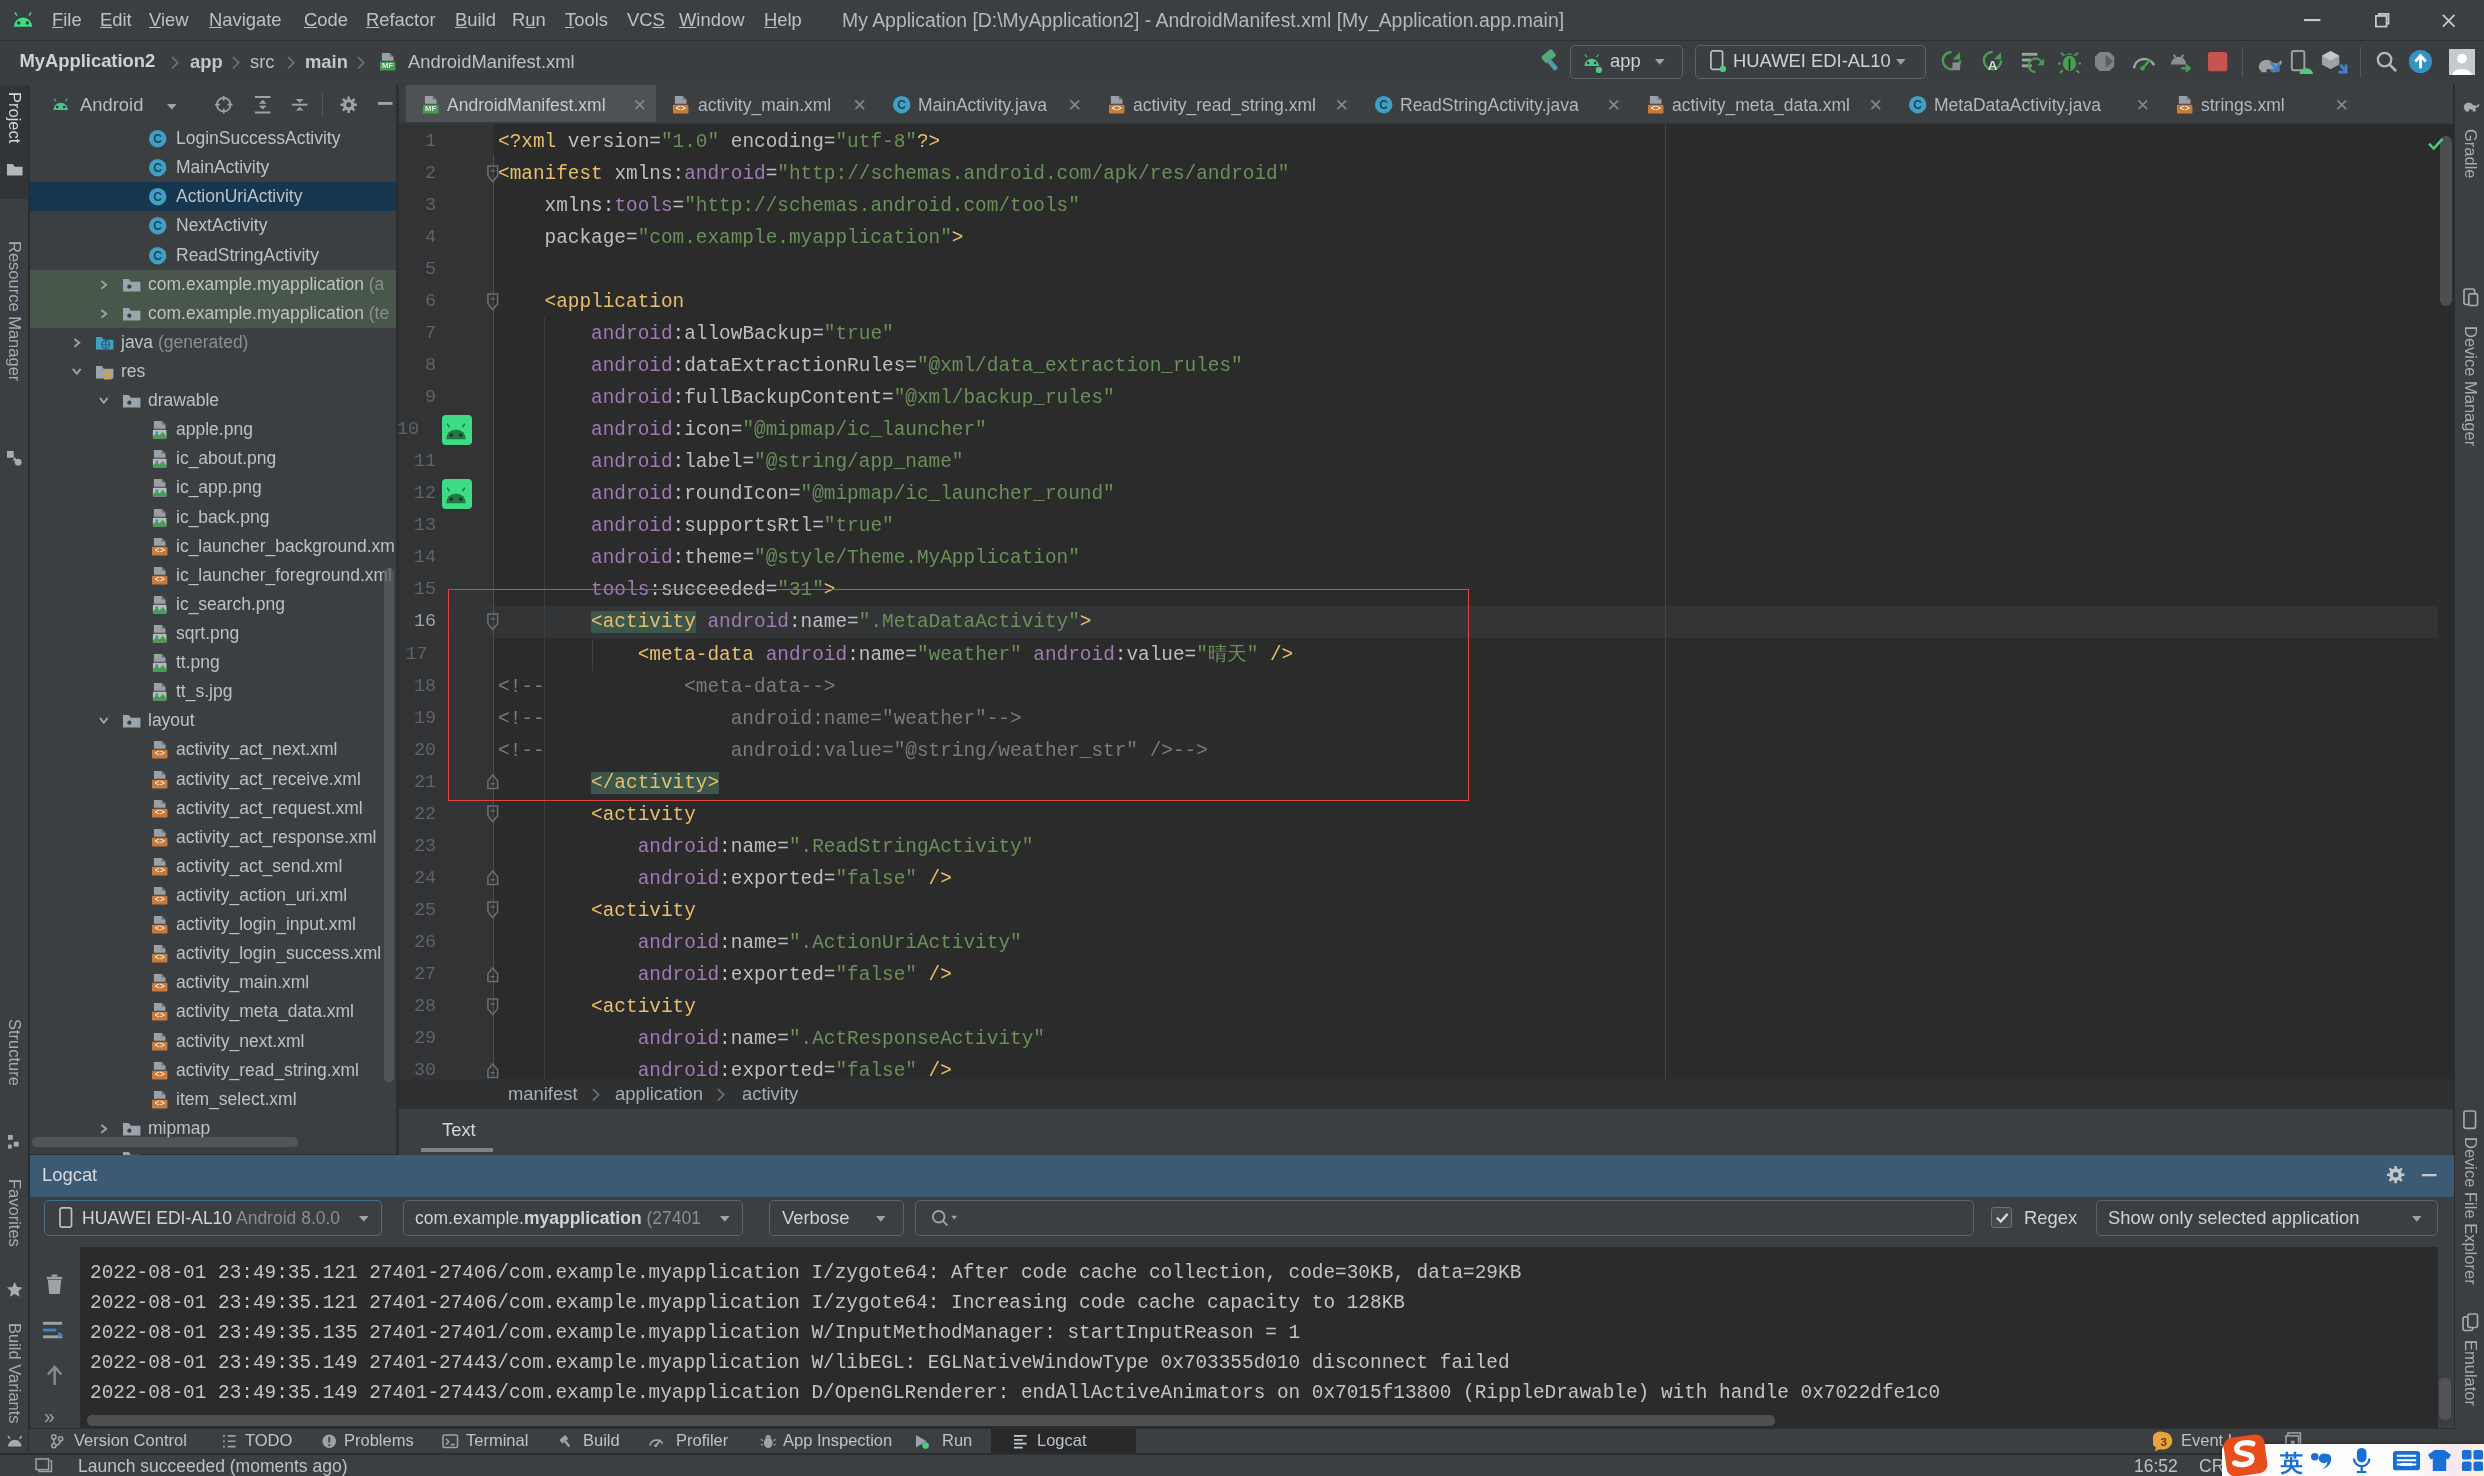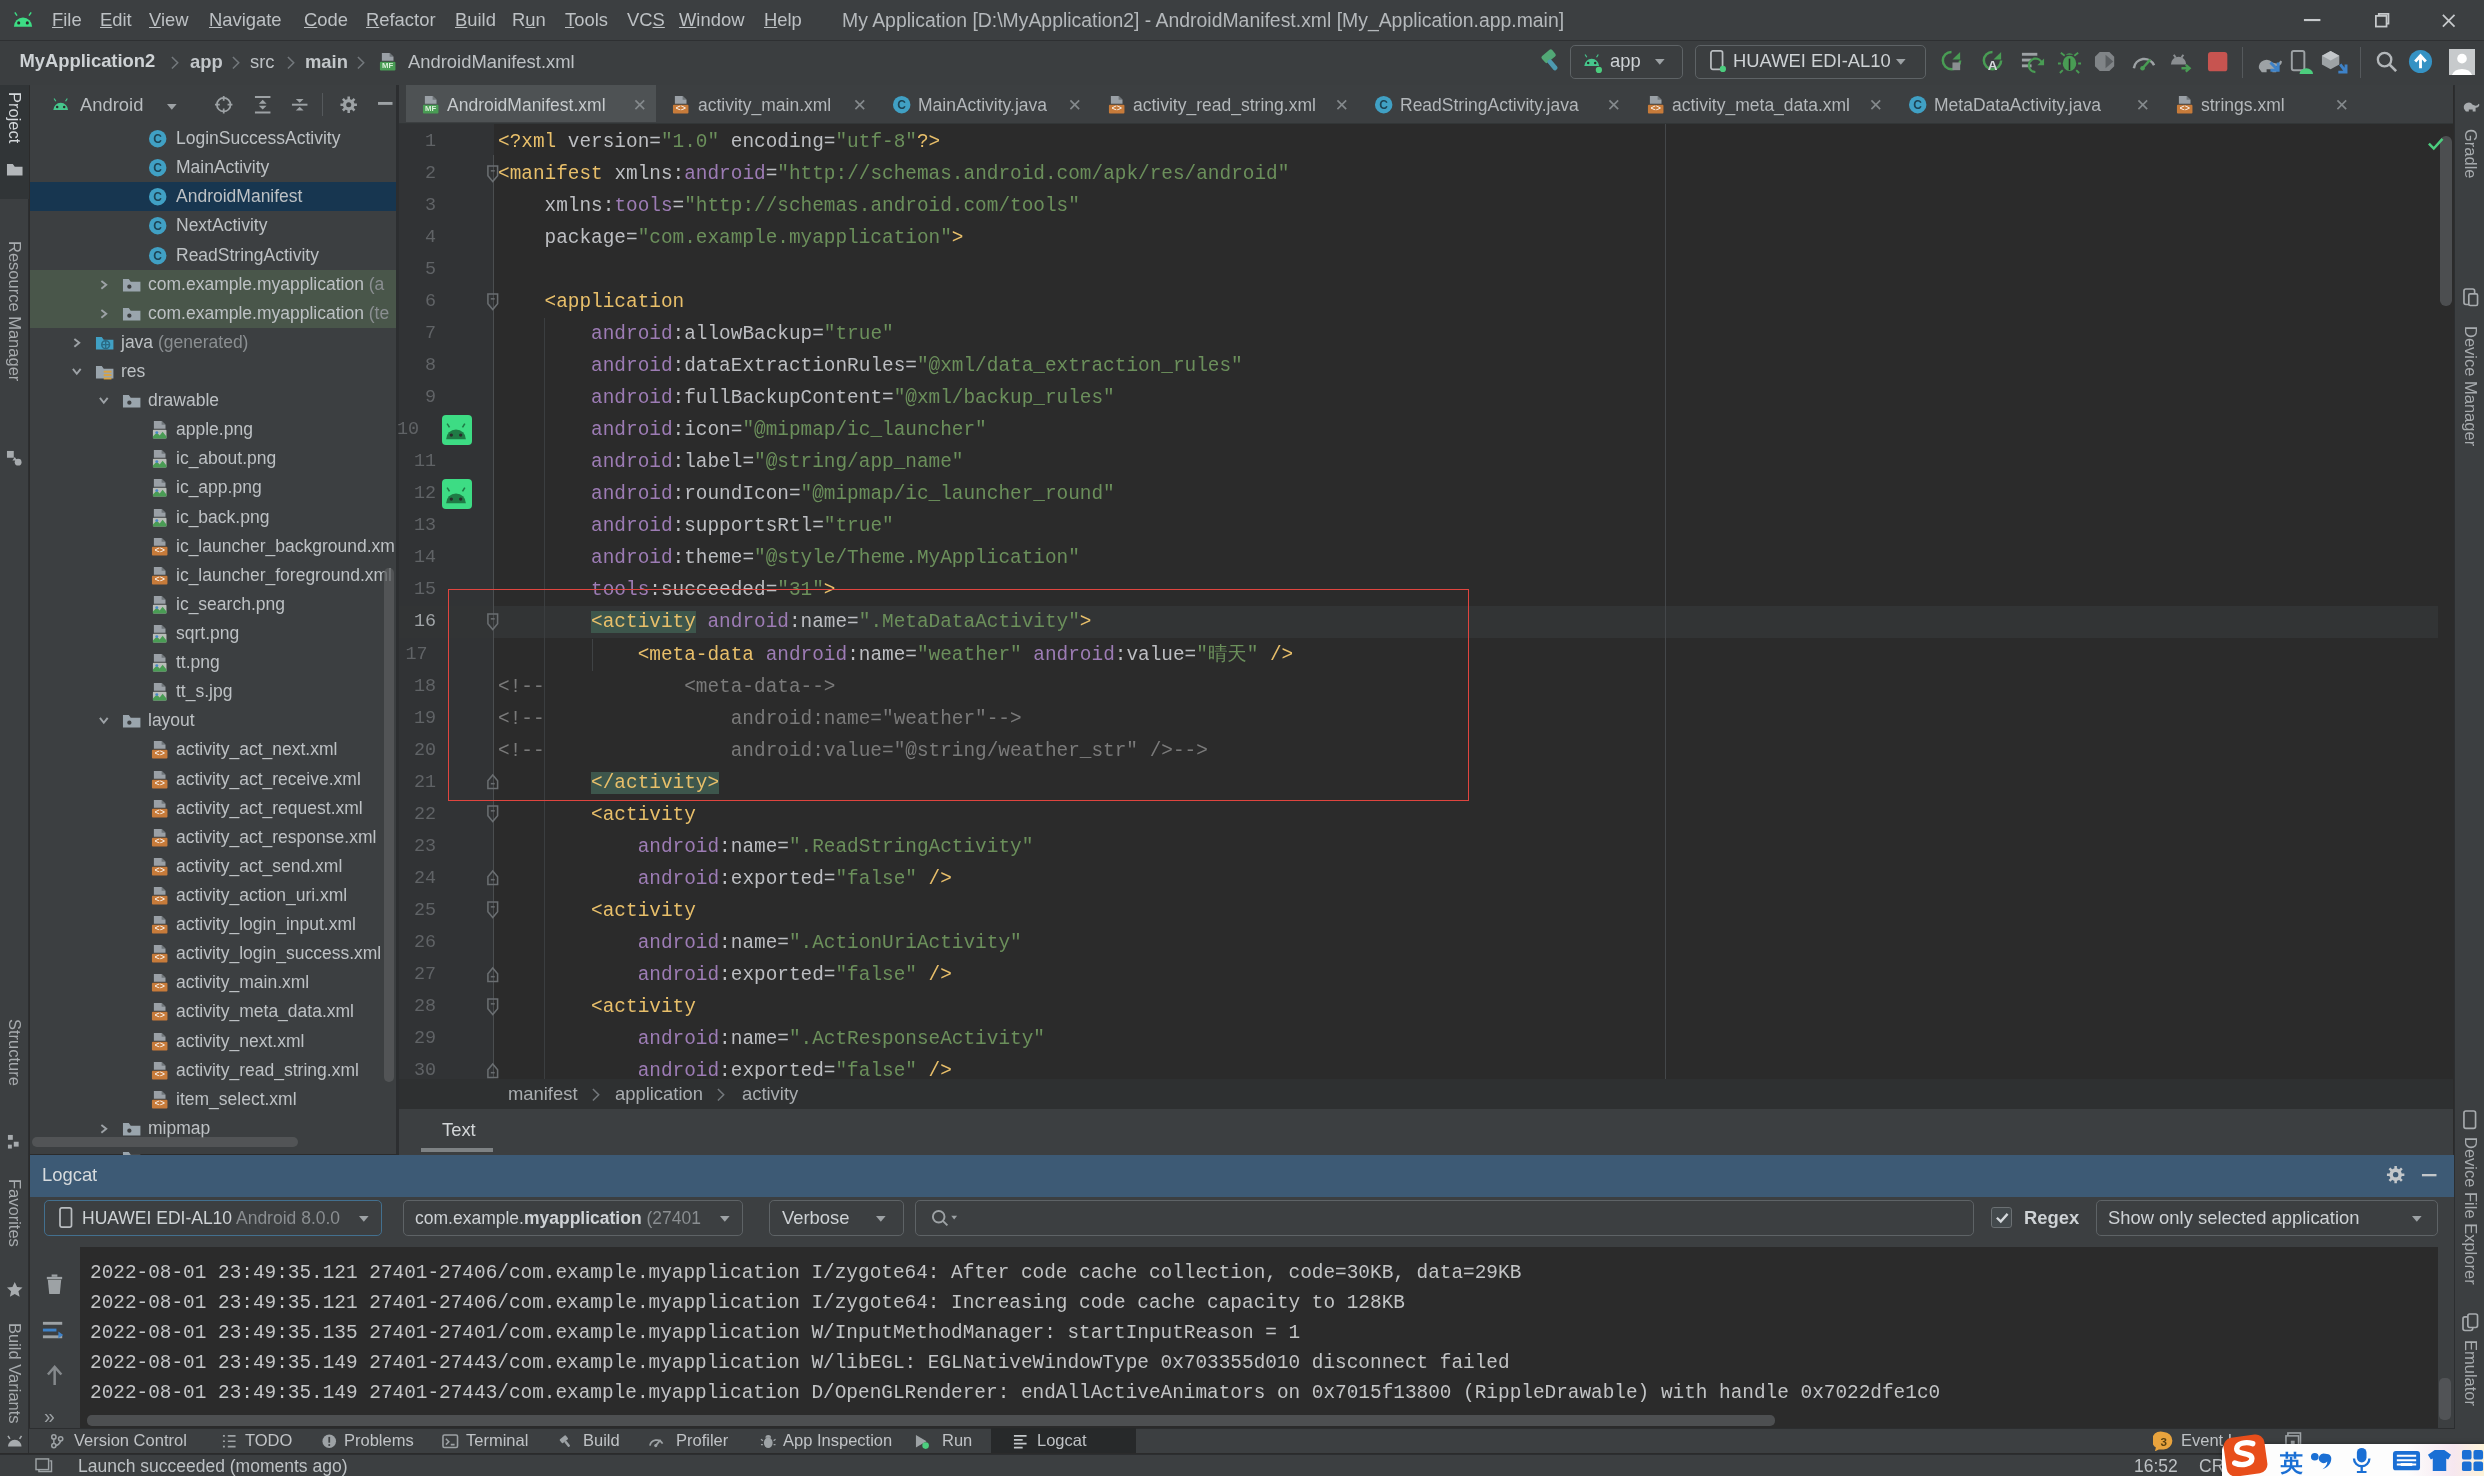--- a/index.html
+++ b/index.html
@@ -254,21 +254,21 @@
 <div class="ab ui" style="left:176px;top:128px;font-size:17.5px;color:#bdc1c4;font-weight:400;">LoginSuccessActivity</div>
 <svg class="ab" style="left:148px;top:158px;" width="19.4" height="19.4" viewBox="0 0 20 20">
     <circle cx="10.0" cy="10.0" r="9.0" fill="#40a0c4"></circle>
 <text x="10.0" y="14.399999999999999" font-size="12.4" fill="#1d4354" text-anchor="middle" font-family="Liberation Sans" font-weight="bold">C</text>
   </svg>
 <div class="ab ui" style="left:176px;top:157px;font-size:17.5px;color:#bdc1c4;font-weight:400;">MainActivity</div>
 <svg class="ab" style="left:148px;top:187px;" width="19.4" height="19.4" viewBox="0 0 20 20">
     <circle cx="10.0" cy="10.0" r="9.0" fill="#40a0c4"></circle>
 <text x="10.0" y="14.399999999999999" font-size="12.4" fill="#1d4354" text-anchor="middle" font-family="Liberation Sans" font-weight="bold">C</text>
   </svg>
-<div class="ab ui" style="left:176px;top:186px;font-size:17.5px;color:#bdc1c4;font-weight:400;">AndroidManifest</div>
+<div class="ab ui" style="left:176px;top:186px;font-size:17.5px;color:#bdc1c4;font-weight:400;">ActionUriActivity</div>
 <svg class="ab" style="left:148px;top:216px;" width="19.4" height="19.4" viewBox="0 0 20 20">
     <circle cx="10.0" cy="10.0" r="9.0" fill="#40a0c4"></circle>
 <text x="10.0" y="14.399999999999999" font-size="12.4" fill="#1d4354" text-anchor="middle" font-family="Liberation Sans" font-weight="bold">C</text>
   </svg>
 <div class="ab ui" style="left:176px;top:215px;font-size:17.5px;color:#bdc1c4;font-weight:400;">NextActivity</div>
 <svg class="ab" style="left:148px;top:246px;" width="19.4" height="19.4" viewBox="0 0 20 20">
     <circle cx="10.0" cy="10.0" r="9.0" fill="#40a0c4"></circle>
 <text x="10.0" y="14.399999999999999" font-size="12.4" fill="#1d4354" text-anchor="middle" font-family="Liberation Sans" font-weight="bold">C</text>
   </svg>
 <div class="ab ui" style="left:176px;top:245px;font-size:17.5px;color:#bdc1c4;font-weight:400;">ReadStringActivity</div>
@@ -757,21 +757,21 @@
 <div class="ab" style="left:915px;top:1200px;width:1059px;height:36px;border:1px solid #5e6366;border-radius:4.9px"></div>
 <svg class="ab" style="left:930px;top:1208px;" width="29" height="21.3" viewBox="0 0 30 22">
     <circle cx="9" cy="9" r="6" fill="none" stroke="#9da2a5" stroke-width="2"></circle>
     <line x1="13" y1="13" x2="18" y2="18" stroke="#9da2a5" stroke-width="2"></line>
 <path d="M22 8 l3 4 3 -4 z" fill="#9da2a5"></path>
   </svg>
 <div class="ab" style="left:1991px;top:1207px;width:21.3px;height:21.3px;background:#43494c;border:1px solid #6b7073;border-radius:2.9px"></div>
 <svg class="ab" style="left:1993px;top:1209px;" width="17.5" height="17.5" viewBox="0 0 18 18">
     <path d="M4 9 l4 4 7 -8" stroke="#d5d9dc" stroke-width="2.4" fill="none"></path>
   </svg>
-<div class="ab ui" style="left:2024px;top:1207px;font-size:18.4px;color:#ced2d5;font-weight:700;">Regex</div>
+<div class="ab ui" style="left:2024px;top:1207px;font-size:18.4px;color:#ced2d5;font-weight:400;">Regex</div>
 <div class="ab" style="left:2096px;top:1200px;width:342px;height:36px;border:1px solid #5e6366;border-radius:4.9px"></div>
 <div class="ab ui" style="left:2108px;top:1207px;font-size:18.4px;color:#ced2d5;font-weight:400;">Show only selected application</div>
 <svg class="ab" style="left:2410px;top:1213px;" width="13.6" height="11.6" viewBox="0 0 14 12">
     <path d="M2 3 l5 6 5-6 z" fill="#9da2a5"></path>
   </svg>
 <svg class="ab" style="left:43px;top:1273px;" width="23" height="25" viewBox="0 0 24 26">
     <path d="M5 7 h14 l-1.5 15 h-11 z" fill="#9da2a5"></path>
     <rect x="4" y="4" width="16" height="2.4" fill="#9da2a5"></rect>
     <rect x="9" y="1.5" width="6" height="2.4" fill="#9da2a5"></rect>
   </svg>

